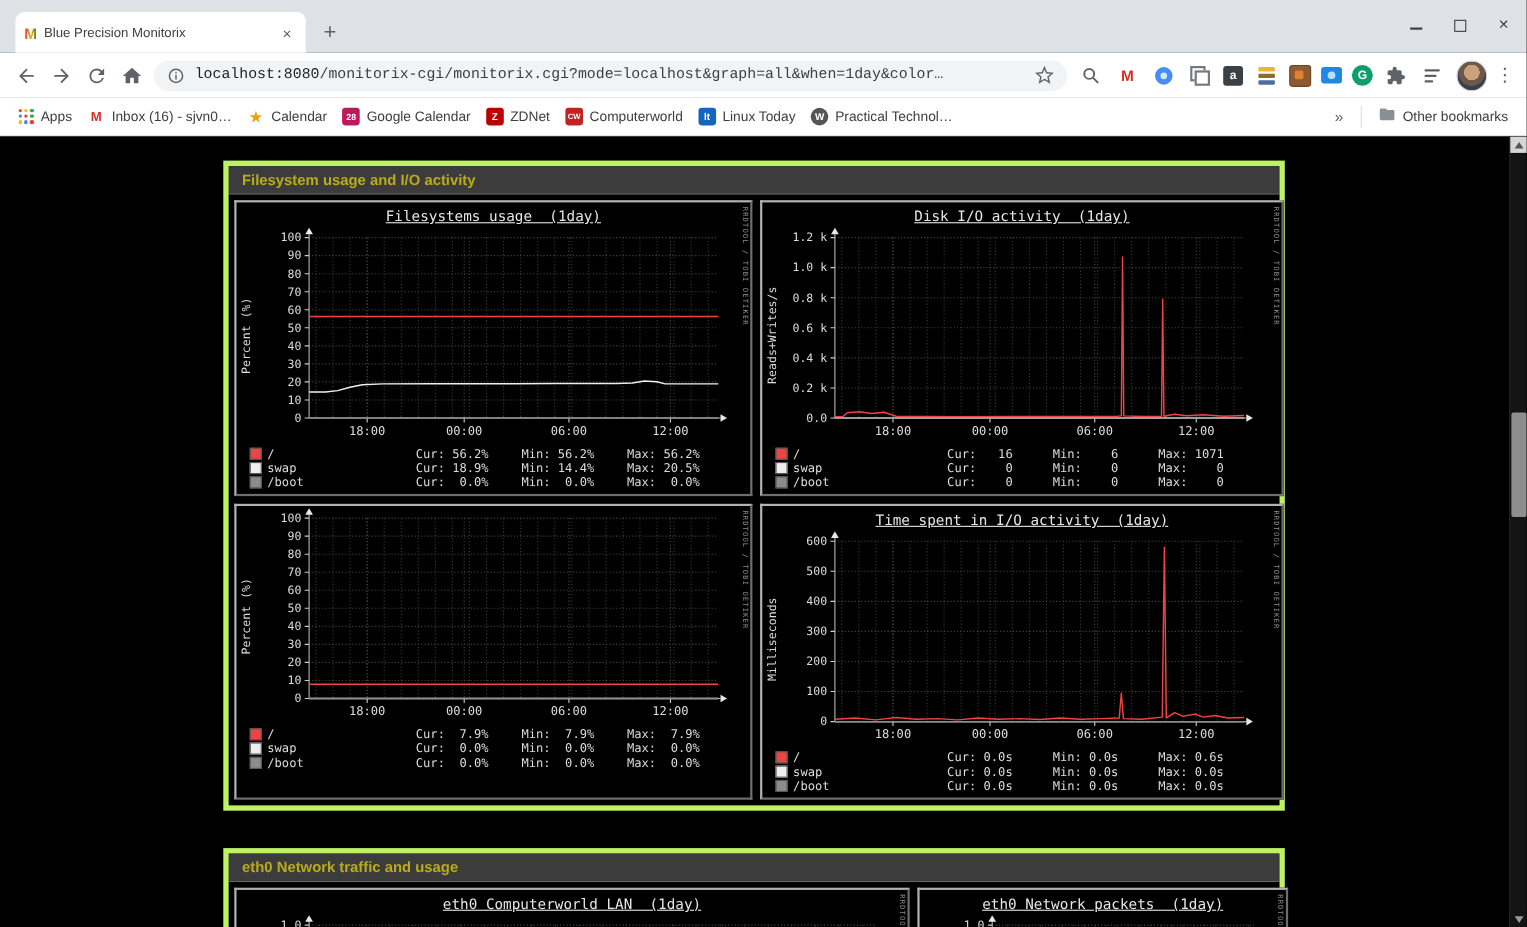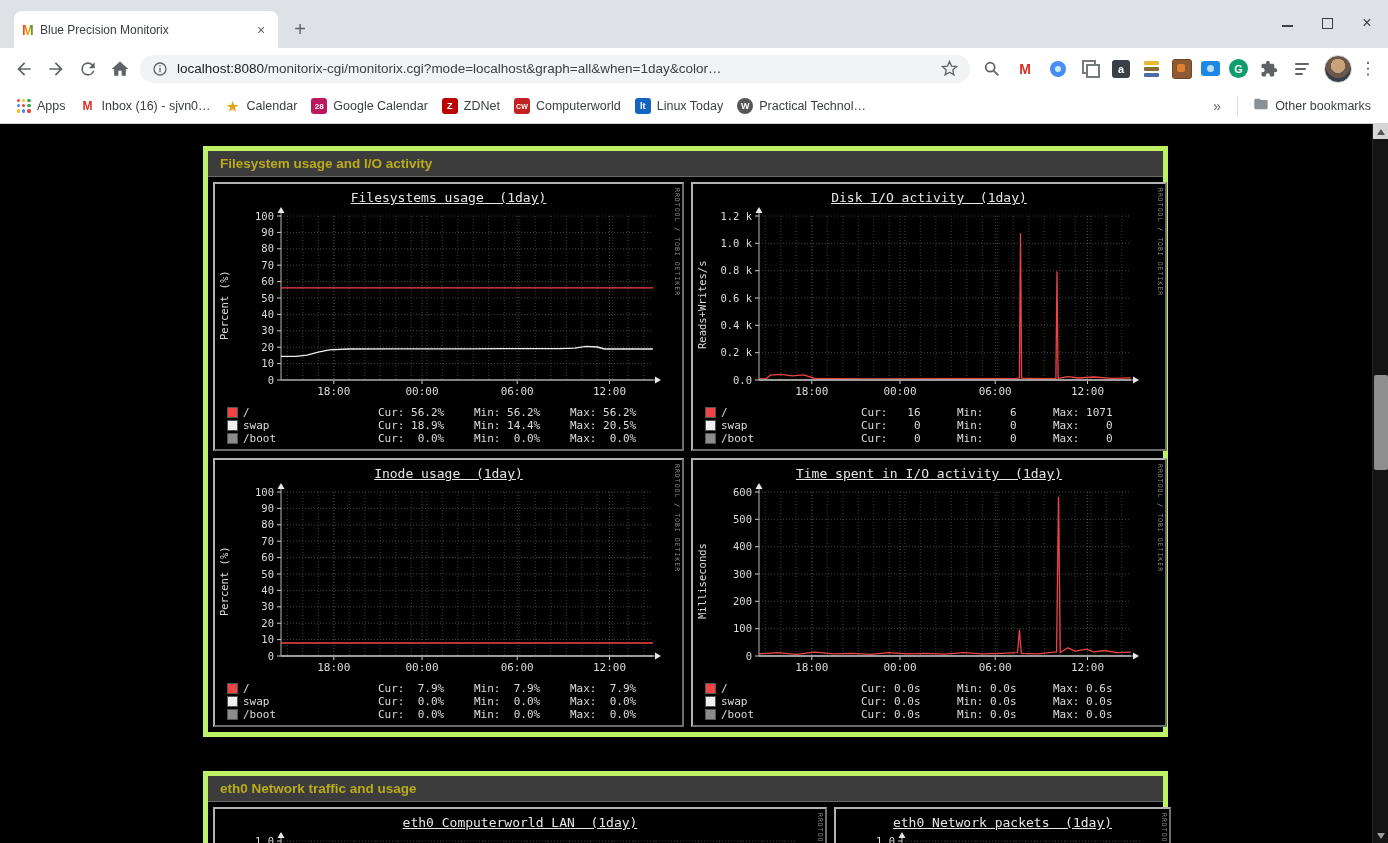--- a/index.html
+++ b/index.html
@@ -26,21 +26,21 @@
   .wc-max i{display:block;width:9px;height:9px;border:1.5px solid #3c4043;}
   .wc-close{color:#3c4043;font-size:16px;line-height:14px;}
   .wc-close::after{content:"×";}
 
   .toolbar{height:41px;background:#fff;display:flex;align-items:center;padding:0 8px;}
   .tbtn{width:32px;height:32px;border-radius:50%;display:flex;align-items:center;justify-content:center;flex:none;}
   .tbtn svg{width:20px;height:20px;fill:#5f6368;}
   .omnibox{flex:1;height:28px;background:#f1f3f4;border-radius:14px;display:flex;align-items:center;
            padding:0 12px;margin:0 10px 0 4px;min-width:300px;overflow:hidden;}
   .omni-info{flex:none;margin-right:9px;display:flex;}
-  .url-text{font-size:13.5px;white-space:nowrap;overflow:hidden;flex:1;}
+  .url-text{font-size:13.5px;white-space:nowrap;overflow:hidden;flex:1;font-family:Liberation Mono, monospace;}
   .url-host{color:#202124;}
   .url-rest{color:#3c4043;}
   .omni-star{flex:none;margin-left:8px;display:flex;}
   .ext-row{display:flex;align-items:center;gap:9px;flex:none;margin-right:6px;}
   .ext{width:24px;height:24px;display:flex;align-items:center;justify-content:center;flex:none;}
   .ext-gm{color:#d93025;font:700 14px "Liberation Sans",sans-serif;}
   .ext-gm::after{content:"M";}
   .ext-bluec i{width:16px;height:16px;border-radius:50%;background:#4a8cf7;position:relative;display:block;}
   .ext-bluec i::after{content:"";position:absolute;left:5px;top:5px;width:6px;height:6px;border-radius:50%;background:#c9f0e8;}
   .ext-copy{position:relative;}
@@ -492,21 +492,20 @@
                 <span class="lbox" style="background: rgb(140, 140, 140);"></span>
                 <span class="lname">/boot</span>
                 <span class="lval">Cur:    0</span>
                 <span class="lval">Min:    0</span>
                 <span class="lval">Max:    0</span>
               </div>
             </div>
             <div class="rrd">RRDTOOL / TOBI OETIKER</div>
           </div>
           <div class="panel">
-            <div class="gtitle">Inode usage  (1day)</div>
             <div class="gbody">
               <div class="ylab">Percent (%)</div>
               <svg width="446" height="196" class="plot" font-family="&quot;DejaVu Sans Mono&quot;, monospace">
                 <line x1="56.3" y1="9" x2="56.3" y2="173" stroke="#3c3c30" stroke-dasharray="1,2"></line>
                 <line x1="71.8" y1="9" x2="71.8" y2="173" stroke="#3c3c30" stroke-dasharray="1,2"></line>
                 <line x1="87.3" y1="9" x2="87.3" y2="173" stroke="#3c3c30" stroke-dasharray="1,2"></line>
                 <line x1="102.8" y1="9" x2="102.8" y2="173" stroke="#3c3c30" stroke-dasharray="1,2"></line>
                 <line x1="118.3" y1="9" x2="118.3" y2="173" stroke="#3c3c30" stroke-dasharray="1,2"></line>
                 <line x1="133.8" y1="9" x2="133.8" y2="173" stroke="#3c3c30" stroke-dasharray="1,2"></line>
                 <line x1="149.3" y1="9" x2="149.3" y2="173" stroke="#3c3c30" stroke-dasharray="1,2"></line>

